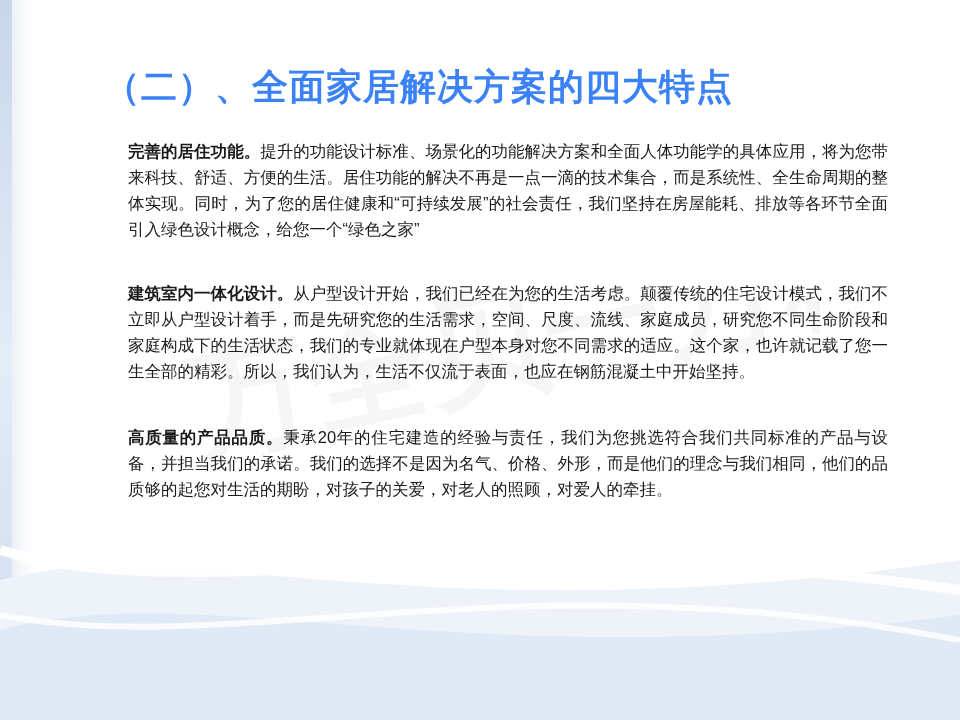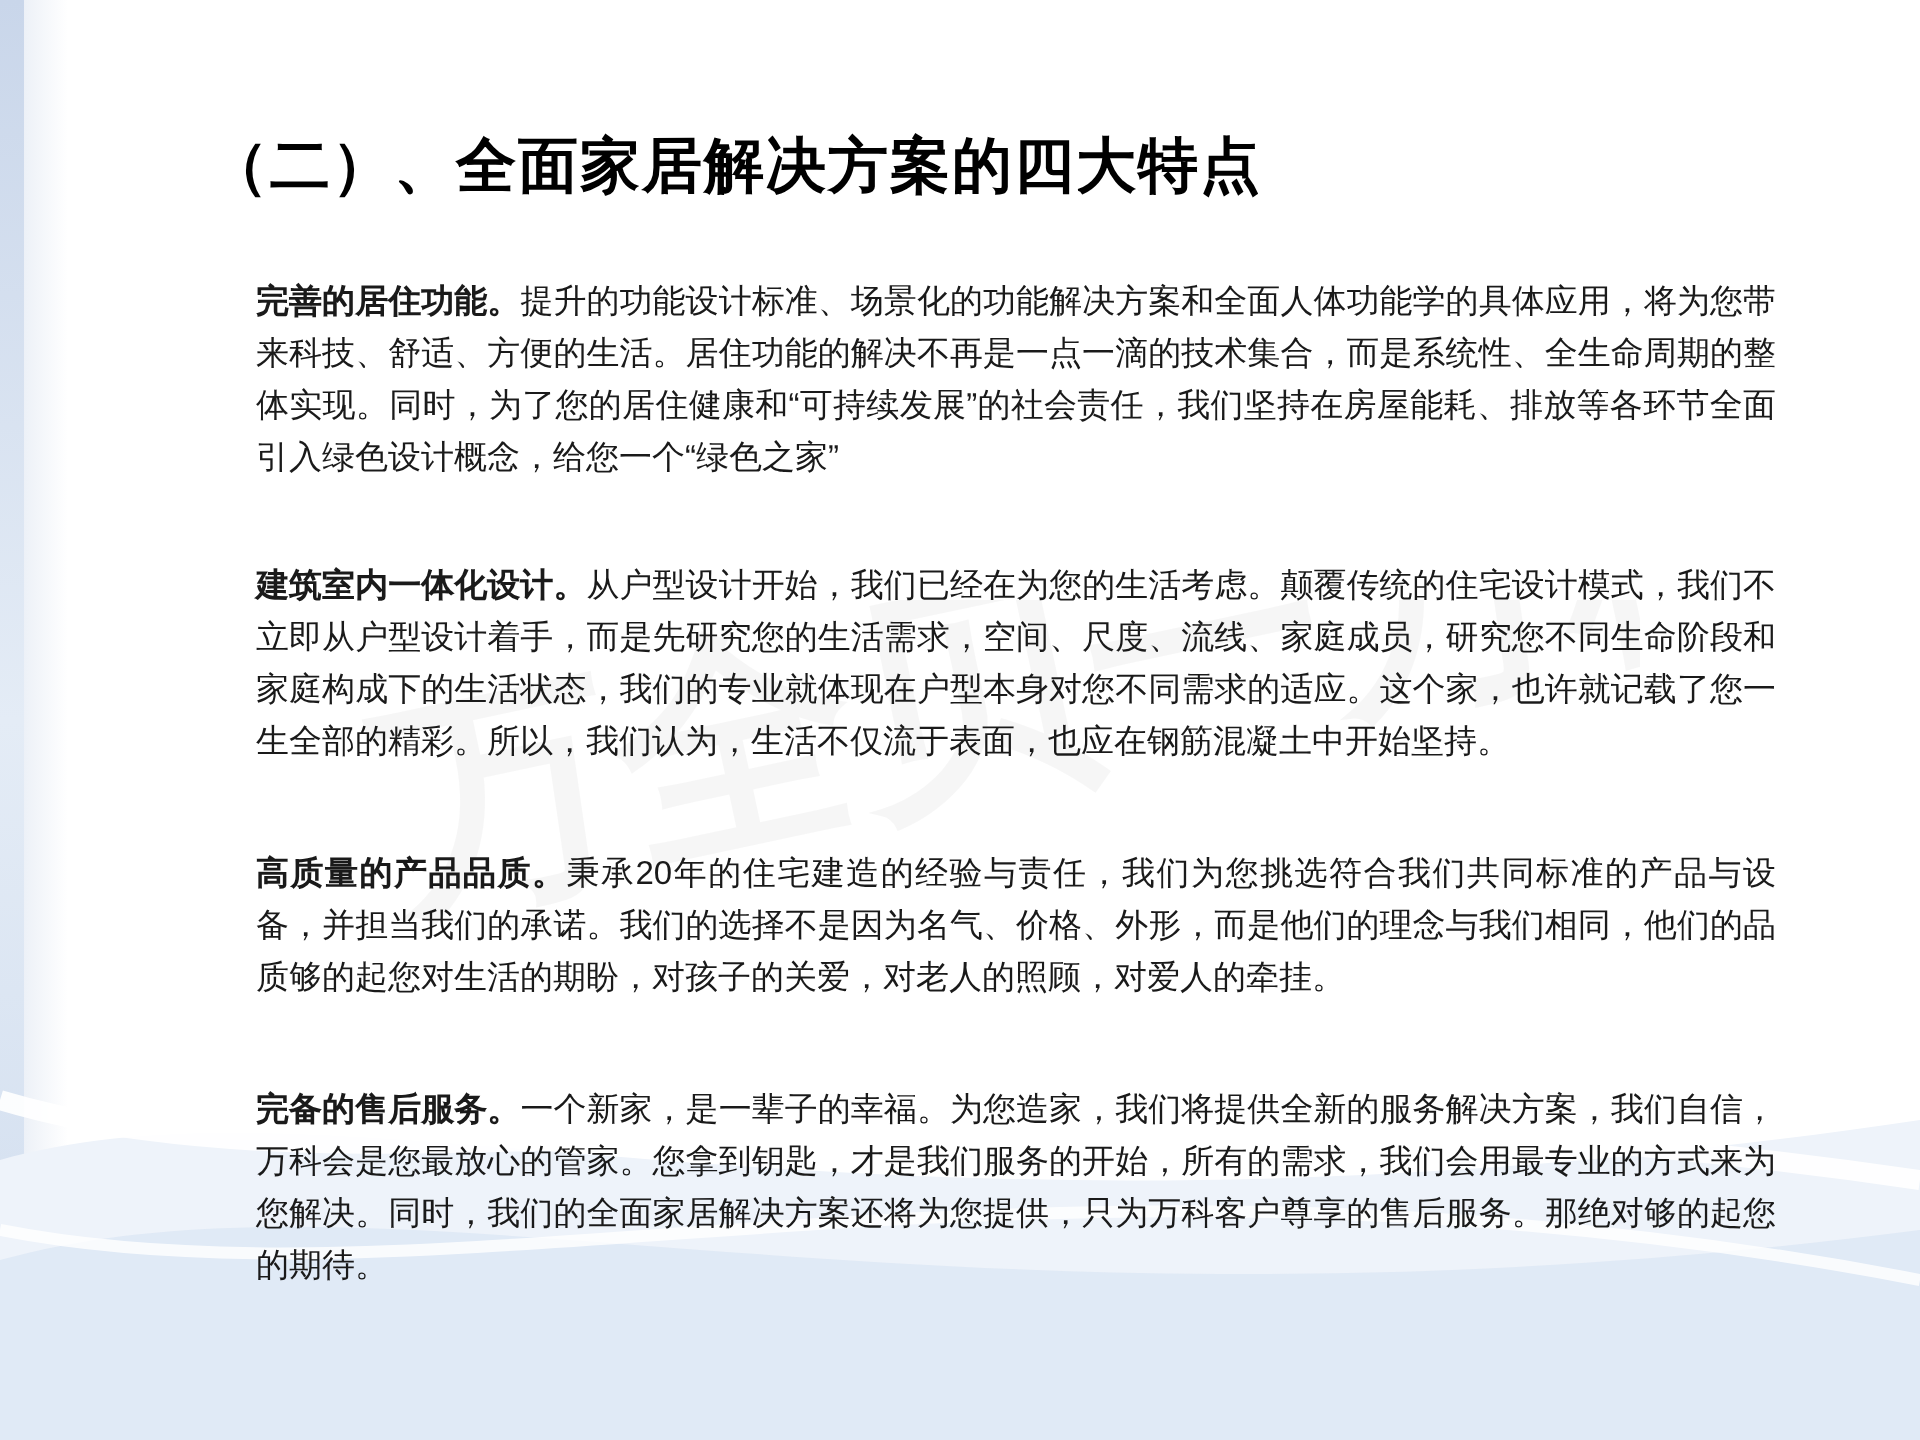--- a/index.html
+++ b/index.html
@@ -55,23 +55,23 @@
     font-family: "Liberation Sans", sans-serif;
     font-size: 120px;
     font-weight: bold;
     fill: #d9d9d9;
   }
   .title {
     position: absolute;
     left: 104px;
     top: 63px;
     font-family: "Liberation Sans", sans-serif;
-    font-size: 30px;
+    font-size: 36px;
     font-weight: bold;
-    color: #000000;
+    color: #3b82f6;
     letter-spacing: 1px;
     white-space: nowrap;
   }
   .content {
     position: absolute;
     left: 128px;
     top: 138px;
     width: 760px;
   }
   .para {
@@ -112,16 +112,15 @@
   <div class="title">（二）、全面家居解决方案的四大特点</div>
 
   <div class="content">
 
     <p class="para gap-lg"><span class="lead">完善的居住功能。</span><span>提升的功能设计标准、场景化的功能解决方案和全面人体功能学的具体应用，将为您带来科技、舒适、方便的生活。居住功能的解决不再是一点一滴的技术集合，而是系统性、全生命周期的整体实现。同时，为了您的居住健康和“可持续发展”的社会责任，我们坚持在房屋能耗、排放等各环节全面引入绿色设计概念，给您一个“绿色之家”</span></p>
 
     <p class="para gap-xl"><span class="lead">建筑室内一体化设计。</span><span>从户型设计开始，我们已经在为您的生活考虑。颠覆传统的住宅设计模式，我们不立即从户型设计着手，而是先研究您的生活需求，空间、尺度、流线、家庭成员，研究您不同生命阶段和家庭构成下的生活状态，我们的专业就体现在户型本身对您不同需求的适应。这个家，也许就记载了您一生全部的精彩。所以，我们认为，生活不仅流于表面，也应在钢筋混凝土中开始坚持。</span></p>
 
     <p class="para gap-xl"><span class="lead">高质量的产品品质。</span><span>秉承20年的住宅建造的经验与责任，我们为您挑选符合我们共同标准的产品与设备，并担当我们的承诺。我们的选择不是因为名气、价格、外形，而是他们的理念与我们相同，他们的品质够的起您对生活的期盼，对孩子的关爱，对老人的照顾，对爱人的牵挂。</span></p>
 
-    <p class="para"><span class="lead">完备的售后服务。</span><span>一个新家，是一辈子的幸福。为您造家，我们将提供全新的服务解决方案，我们自信，万科会是您最放心的管家。您拿到钥匙，才是我们服务的开始，所有的需求，我们会用最专业的方式来为您解决。同时，我们的全面家居解决方案还将为您提供，只为万科客户尊享的售后服务。那绝对够的起您的期待。</span></p>
 
   </div>
 </div>
 
 </body></html>

